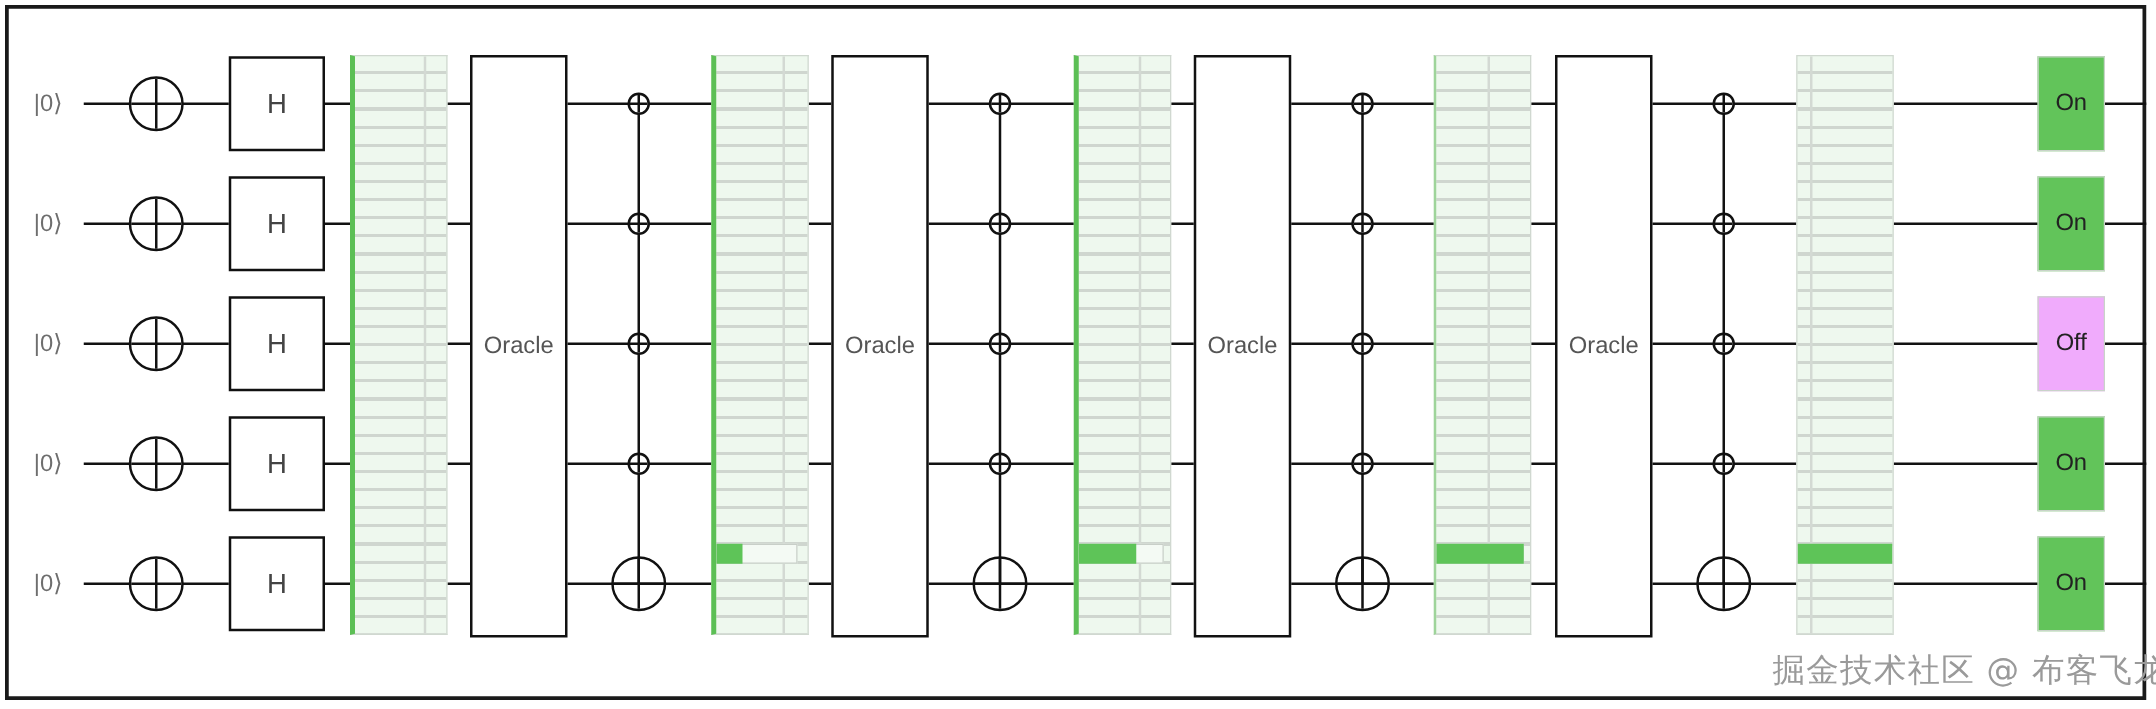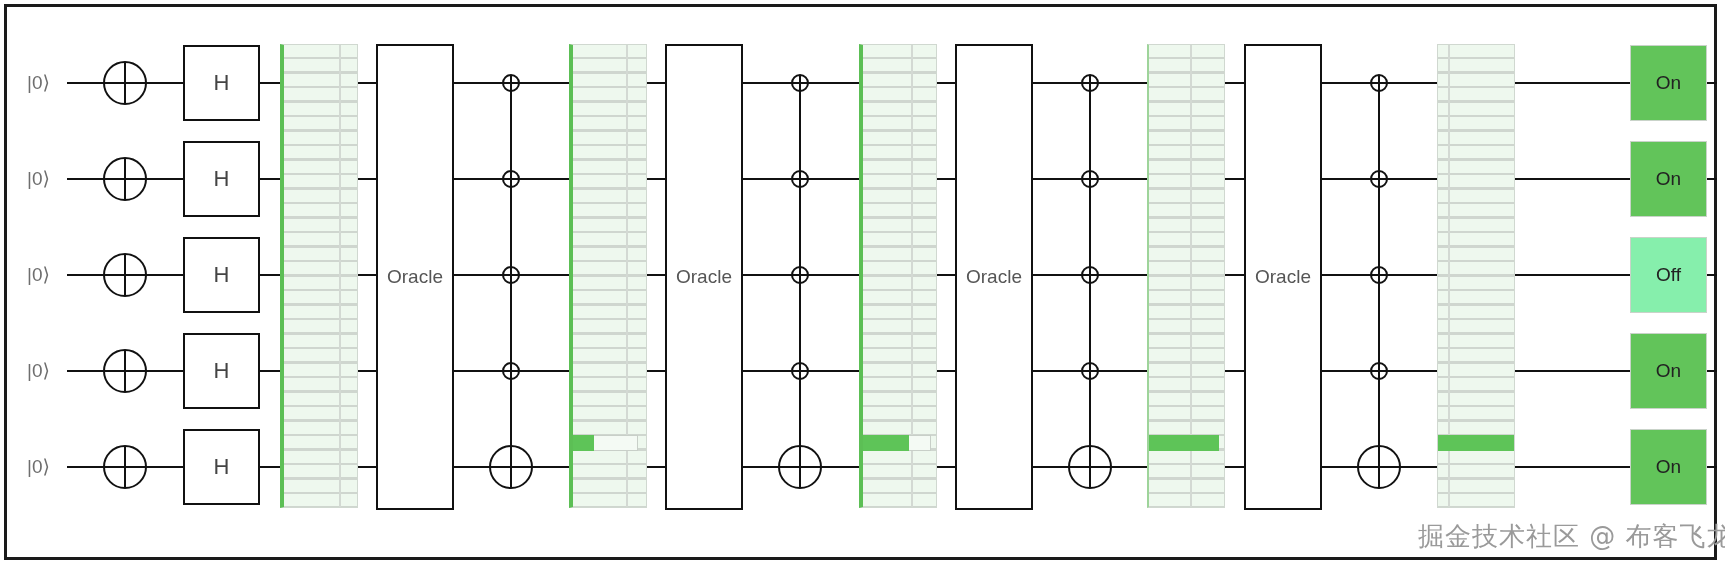--- a/index.html
+++ b/index.html
@@ -24,21 +24,21 @@
     .oracle-label { position: absolute; left: -4px; right: -4px; top: 220px; text-align: center; font-size: 19px; color: #555;
                     background: transparent; }
     .amp { position: absolute; width: 78px; height: 464px; box-sizing: border-box;
            background-color: #eef8ee; border: 1px solid #d0d8d0; overflow: hidden;
            background-image: repeating-linear-gradient(to bottom, transparent 0px, transparent 12px, #cfd6cf 12px, #cfd6cf 14.5px); }
     .amp.green-left { border-left: 4px solid #5cbf55; }
     .amp.faint-left { border-left: 2px solid #9ed49a; }
     .amp .divider { position: absolute; top: 0; bottom: 0; width: 2px; background: #d3d9d3; }
     .amp .bar-track { position: absolute; height: 16px; border: 1px solid #c8cfc8; background: #f4faf4; box-sizing: border-box; }
     .amp .bar-fill { position: absolute; height: 16px; background: #5ec458; }
-    .measure { position: absolute; width: 77px; height: 76px; box-sizing: border-box; border: 1px solid #c9d3c9;
+    .measure { position: absolute; width: 54px; height: 76px; box-sizing: border-box; border: 1px solid #c9d3c9;
                display: flex; align-items: center; justify-content: center; font-size: 19px; color: #222; }
     .watermark { position: absolute; left: 1418px; top: 519px; font-size: 26px; color: #9a9a9a; letter-spacing: 1px;
                  font-family: "DejaVu Sans", sans-serif; white-space: nowrap; }
   </style>
 </head>
 <body>
 
 <div class="frame"></div>
 
 <div id="circuit">
@@ -116,18 +116,18 @@
     <div class="small-oplus" style="left: 1081px; top: 362px;"></div>
     <div class="xgate" style="left: 1068px; top: 445px; background: transparent;"></div>
     <div class="vline" style="left: 1378px; top: 83px; height: 384px;"></div>
     <div class="small-oplus" style="left: 1370px; top: 74px;"></div>
     <div class="small-oplus" style="left: 1370px; top: 170px;"></div>
     <div class="small-oplus" style="left: 1370px; top: 266px;"></div>
     <div class="small-oplus" style="left: 1370px; top: 362px;"></div>
     <div class="xgate" style="left: 1357px; top: 445px; background: transparent;"></div>
     <div class="measure" style="left: 1630px; top: 45px; background: rgb(98, 196, 90);">On</div>
     <div class="measure" style="left: 1630px; top: 141px; background: rgb(98, 196, 90);">On</div>
-    <div class="measure" style="left: 1630px; top: 237px; background: #86efac;">Off</div>
+    <div class="measure" style="left: 1630px; top: 237px; background: #f0abfc;">Off</div>
     <div class="measure" style="left: 1630px; top: 333px; background: rgb(98, 196, 90);">On</div>
     <div class="measure" style="left: 1630px; top: 429px; background: rgb(98, 196, 90);">On</div>
   </div>
 
 <div class="watermark">掘金技术社区 @ 布客飞龙</div>
 
 </body></html>

